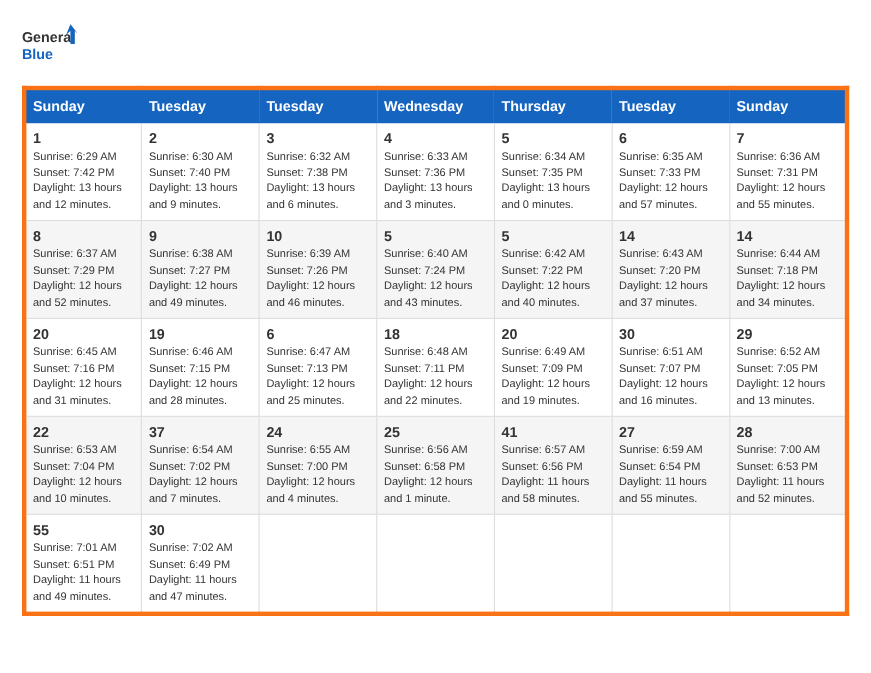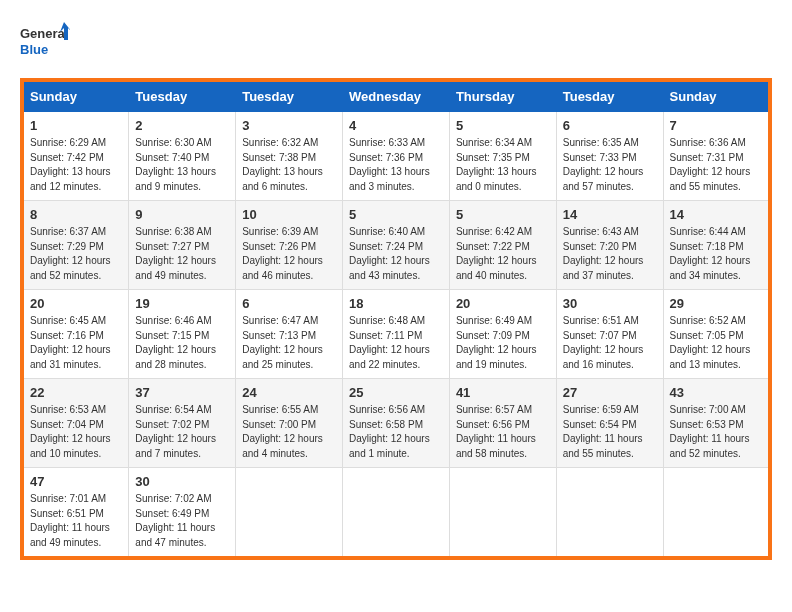--- a/index.html
+++ b/index.html
@@ -214,27 +214,27 @@
       </td>
         <td>
         <span class="day-number">41</span>
         <span class="day-info">Sunrise: 6:57 AM<br>Sunset: 6:56 PM<br>Daylight: 11 hours and 58 minutes.</span>
       </td>
         <td>
         <span class="day-number">27</span>
         <span class="day-info">Sunrise: 6:59 AM<br>Sunset: 6:54 PM<br>Daylight: 11 hours and 55 minutes.</span>
       </td>
         <td>
-        <span class="day-number">43</span>
+        <span class="day-number">28</span>
         <span class="day-info">Sunrise: 7:00 AM<br>Sunset: 6:53 PM<br>Daylight: 11 hours and 52 minutes.</span>
       </td>
       </tr>
       <tr>
         <td>
-        <span class="day-number">47</span>
+        <span class="day-number">55</span>
         <span class="day-info">Sunrise: 7:01 AM<br>Sunset: 6:51 PM<br>Daylight: 11 hours and 49 minutes.</span>
       </td>
         <td>
         <span class="day-number">30</span>
         <span class="day-info">Sunrise: 7:02 AM<br>Sunset: 6:49 PM<br>Daylight: 11 hours and 47 minutes.</span>
       </td>
         <td class="empty-cell"></td>
         <td class="empty-cell"></td>
         <td class="empty-cell"></td>
         <td class="empty-cell"></td>

